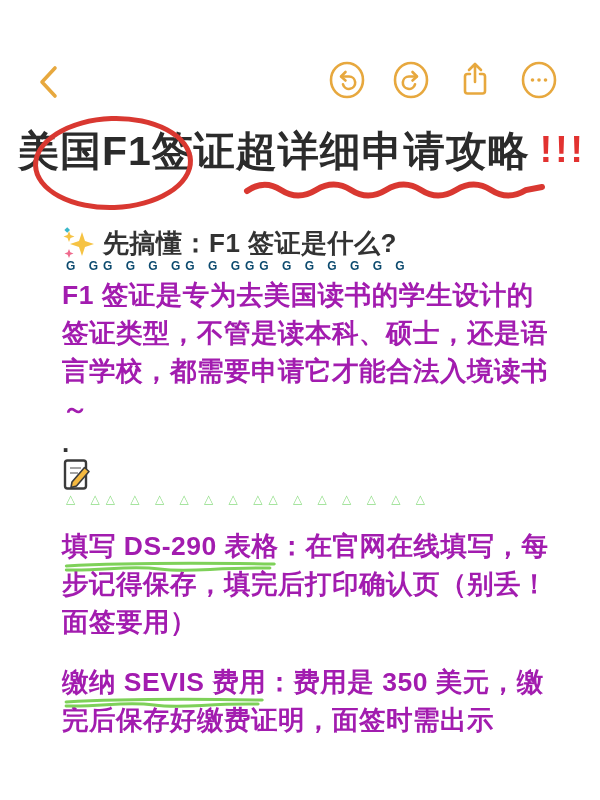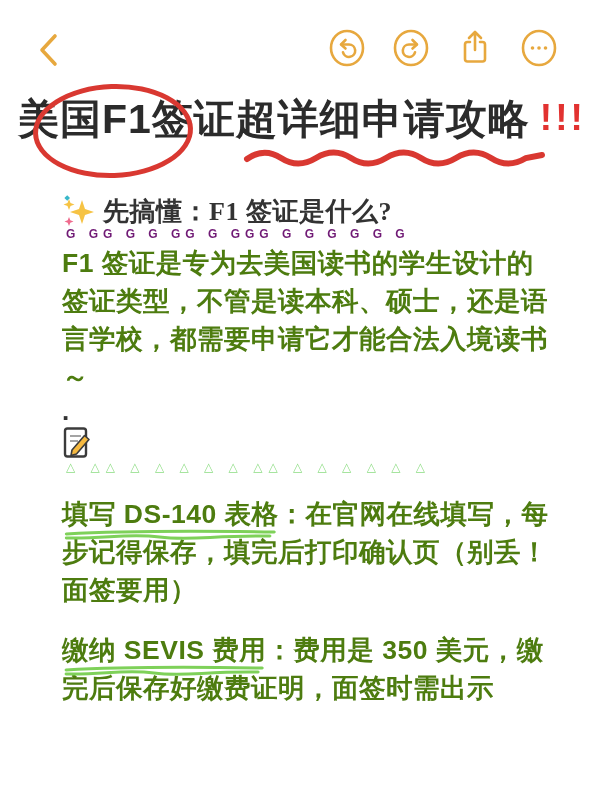--- a/index.html
+++ b/index.html
@@ -1,21 +1,21 @@
 <!DOCTYPE html>
 <html><head>
 <meta charset="utf-8">
 <style>
   html,body{margin:0;padding:0;}
   body{
     width:600px;height:800px;background:#ffffff;overflow:hidden;
     font-family:"Liberation Sans","DejaVu Sans",sans-serif;
     position:relative;
   }
-  .page{position:absolute;inset:0;background:#fff;}
+  .page{position:absolute;inset:0;background:#fff;margin-top:32px;}
 
   
   .toolbar{position:absolute;top:28px;left:0;right:0;height:46px;}
   .tb-btn{background:none;border:none;padding:0;margin:0;cursor:pointer;display:block;}
   .back-btn{position:absolute;left:36px;top:4px;}
   .toolbar-right{position:absolute;right:42px;top:0;display:flex;gap:26px;align-items:center;}
   .tb-icon{display:block;}
 
   
   .title-wrap{position:absolute;left:18px;top:96px;width:575px;}
@@ -27,32 +27,32 @@
     position:relative;top:-3px;font-weight:800;}
   .red-ellipse{
     position:absolute;left:15px;top:-12px;width:150px;height:84px;
     border:5px solid #d93831;border-radius:50%;
     transform:rotate(-2deg);pointer-events:none;
   }
   .red-wave{position:absolute;left:225px;top:48px;pointer-events:none;}
 
   
   .content{position:absolute;left:62px;top:194px;width:492px;color:#333;}
-  .sec-head{display:flex;align-items:center;gap:9px;font-family:Liberation Serif, serif;}
+  .sec-head{display:flex;align-items:center;gap:9px;}
   .sec-head h2{margin:0;font-size:26px;font-weight:700;color:#333;letter-spacing:0.5px;}
   .sec-icon{flex:0 0 auto;display:block;}
   .squiggle{
     font-weight:700;user-select:none;line-height:12px;margin:0 0 4px 4px;
     white-space:nowrap;overflow:hidden;
   }
-  .squiggle.red{color:#701a75;font-size:12px;letter-spacing:5px;margin-top:-1px;}
+  .squiggle.red{color:#0c4a6e;font-size:12px;letter-spacing:5px;margin-top:-1px;}
   .squiggle.green{color:#8edd84;font-size:12px;letter-spacing:6px;margin-top:1px;}
   .body{
     margin:0;font-size:26.5px;font-weight:700;line-height:38px;
-    letter-spacing:0.5px;color:#4d7c0f;
+    letter-spacing:0.5px;color:#a21caf;
   }
   .dot-line{margin:4px 0 4px;font-size:26px;font-weight:700;line-height:22px;}
   .step.gap{margin-top:22px;}
   .gu{position:relative;display:inline-block;}
   .gu .scribble{position:absolute;left:0;bottom:-8px;width:100%;height:13px;}
 </style>
 </head>
 <body>
 
 <div class="page">
@@ -126,21 +126,21 @@
         <rect x="3" y="2.5" width="21" height="28" rx="2.5" fill="#ffffff" stroke="#3b3b3b" stroke-width="2.4"></rect>
         <line x1="8" y1="10" x2="19" y2="10" stroke="#9a9a9a" stroke-width="1.8"></line>
         <line x1="8" y1="15" x2="16" y2="15" stroke="#9a9a9a" stroke-width="1.8"></line>
         <path d="M10 24 L22.5 9.5 L27 13.5 L14.5 28 L9 29.5 Z" fill="#f5b940" stroke="#3b3b3b" stroke-width="1.6" stroke-linejoin="round"></path>
       </svg>
     </div>
     <div class="squiggle green">△ △△ △ △ △ △ △ △△ △ △ △ △ △ △</div>
 
 
     <p class="body step gap">
-      <span class="gu"><span>填写 DS-140 表格</span><svg class="scribble" viewBox="0 0 100 13" preserveAspectRatio="none">
+      <span class="gu"><span>填写 DS-290 表格</span><svg class="scribble" viewBox="0 0 100 13" preserveAspectRatio="none">
             <path d="M2 6 Q 35 2 98 4" fill="none" stroke="#7ed159" stroke-width="3" vector-effect="non-scaling-stroke" stroke-linecap="round"></path>
             <path d="M2 10 C 20 11 30 5 45 9 S 70 7 96 8" fill="none" stroke="#7ed159" stroke-width="3" vector-effect="non-scaling-stroke" stroke-linecap="round"></path>
           </svg></span><span>：在官网在线填写，每步记得保存，填完后打印确认页（别丢！面签要用）</span>
     </p>
 
     <p class="body step gap">
       <span class="gu"><span>缴纳 SEVIS 费用</span><svg class="scribble" viewBox="0 0 100 13" preserveAspectRatio="none">
             <path d="M2 6 Q 35 2 98 4" fill="none" stroke="#7ed159" stroke-width="3" vector-effect="non-scaling-stroke" stroke-linecap="round"></path>
             <path d="M2 10 C 20 11 30 5 45 9 S 70 7 96 8" fill="none" stroke="#7ed159" stroke-width="3" vector-effect="non-scaling-stroke" stroke-linecap="round"></path>
           </svg></span><span>：费用是 350 美元，缴完后保存好缴费证明，面签时需出示</span>

